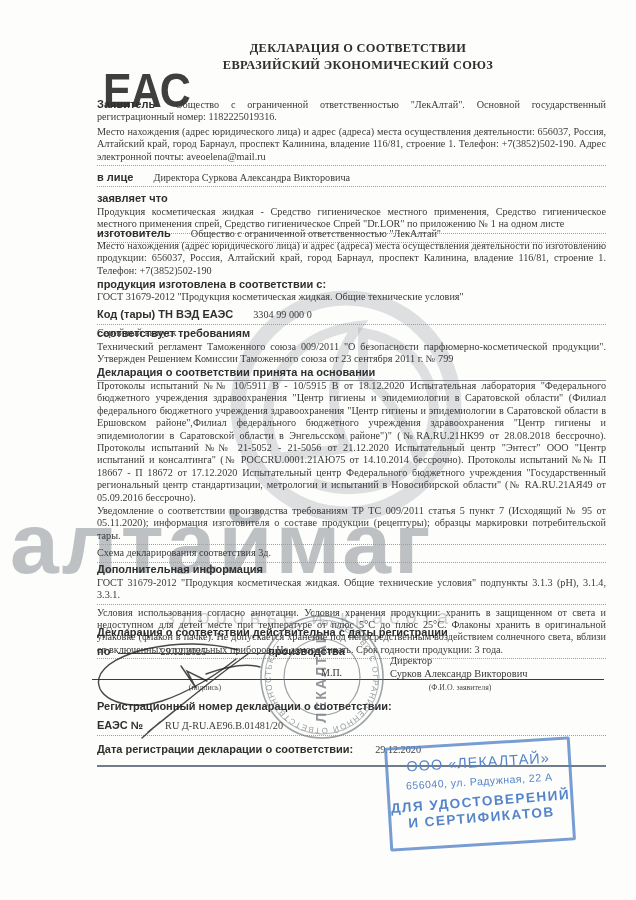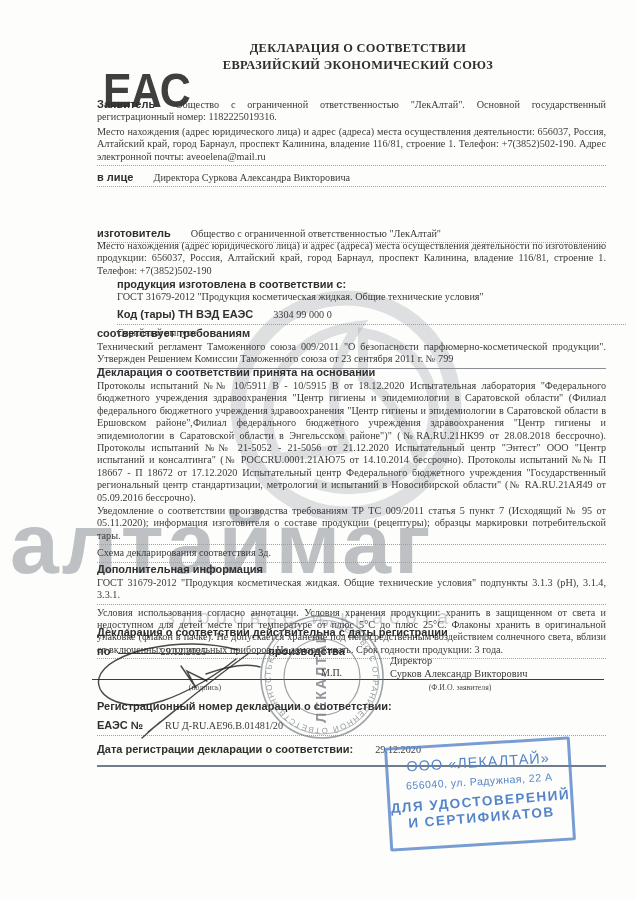--- a/index.html
+++ b/index.html
@@ -11,21 +11,21 @@
           font-size:86px;letter-spacing:3px;color:rgba(138,144,149,0.55);white-space:nowrap;
           transform:scaleX(1.02);transform-origin:left;}
   .wm-sub{left:166px;top:606px;font-family:"Liberation Sans",sans-serif;font-weight:400;
           font-size:20px;letter-spacing:6px;color:rgba(158,164,169,0.5);white-space:nowrap;}
   .wm-circle{left:178px;top:288px;}
   
   .sec{position:absolute;left:97px;width:509px;z-index:2;}
   .body{font-size:10.2px;line-height:12.4px;text-align:justify;}
   .lbl{font-family:"Liberation Sans",sans-serif;font-weight:700;font-size:11px;color:#2f2f2f;}
   .row-line{border-bottom:1px dotted #9aa0a4;padding-bottom:2px;}
-  .solid-line{border-bottom:1px solid #8b8f93;padding-bottom:2px;}
+  .solid-line{border-bottom:1px solid #8b8f93;padding-bottom:14px;}
   .hdr{position:absolute;left:80px;right:0;top:40px;text-align:center;z-index:2;
        font-weight:700;font-size:12.4px;line-height:17px;letter-spacing:0.3px;color:#2e2e2e;}
   .eac{position:absolute;left:103px;top:62px;z-index:2;font-family:"Liberation Sans",sans-serif;
        font-weight:900;font-size:43px;line-height:50px;color:#3f3f3f;transform:scaleY(1.12);
        transform-origin:top left;letter-spacing:-1px;}
   .inline-gap{display:inline-block;width:20px;}
   
   .cap{position:absolute;font-size:7.8px;color:#4a4a4a;text-align:center;z-index:2;}
   .hline{position:absolute;height:0;border-top:1.5px solid #3c3c3c;z-index:2;}
   .mp{position:absolute;left:321px;top:667px;font-size:10px;z-index:4;color:#333;}
@@ -68,27 +68,31 @@
 
   <div class="sec body" style="top:98px;">
     <span class="lbl">Заявитель</span><span class="inline-gap"></span><span>Общество с ограниченной ответственностью "ЛекАлтай". Основной государственный регистрационный номер: 1182225019316.</span>
   </div>
   <div class="sec body row-line" style="top:126px;">Место нахождения (адрес юридического лица) и адрес (адреса) места осуществления деятельности: 656037, Россия, Алтайский край, город Барнаул, проспект Калинина, владение 116/81, строение 1. Телефон: +7(3852)502-190. Адрес электронной почты: aveoelena@mail.ru</div>
 
   <div class="sec body row-line" style="top:171px;">
     <span class="lbl">в лице</span><span class="inline-gap"></span><span>Директора Суркова Александра Викторовича</span>
   </div>
 
+  <div class="sec" style="top:192px;">
+    <div class="lbl">заявляет что</div>
+    <div class="body row-line" style="margin-top:2px;">Продукция косметическая жидкая - Средство гигиеническое местного применения, Средство гигиеническое местного применения спрей, Средство гигиеническое Спрей "Dr.LOR" по приложению № 1 на одном листе</div>
+  </div>
 
   <div class="sec body row-line" style="top:227px;">
     <span class="lbl">изготовитель</span><span class="inline-gap"></span><span>Общество с ограниченной ответственностью "ЛекАлтай"</span>
   </div>
   <div class="sec body" style="top:240px;">Место нахождения (адрес юридического лица) и адрес (адреса) места осуществления деятельности по изготовлению продукции: 656037, Россия, Алтайский край, город Барнаул, проспект Калинина, владение 116/81, строение 1. Телефон: +7(3852)502-190</div>
 
-  <div class="sec" style="top:278px;margin-left:20px;">
+  <div class="sec" style="top:278px;">
     <div class="lbl">продукция изготовлена в соответствии с:</div>
     <div class="body" style="margin-top:1px;">ГОСТ 31679-2012 "Продукция косметическая жидкая. Общие технические условия"</div>
     <div class="row-line" style="margin-top:1px;">
       <span class="lbl">Код (тары) ТН ВЭД ЕАЭС</span><span class="inline-gap"></span><span class="body">3304 99 000 0</span>
     </div>
     <div class="body" style="margin-top:2px;">Серийный выпуск</div>
   </div>
 
   <div class="sec" style="top:327px;">
     <div class="lbl">соответствует требованиям</div>

